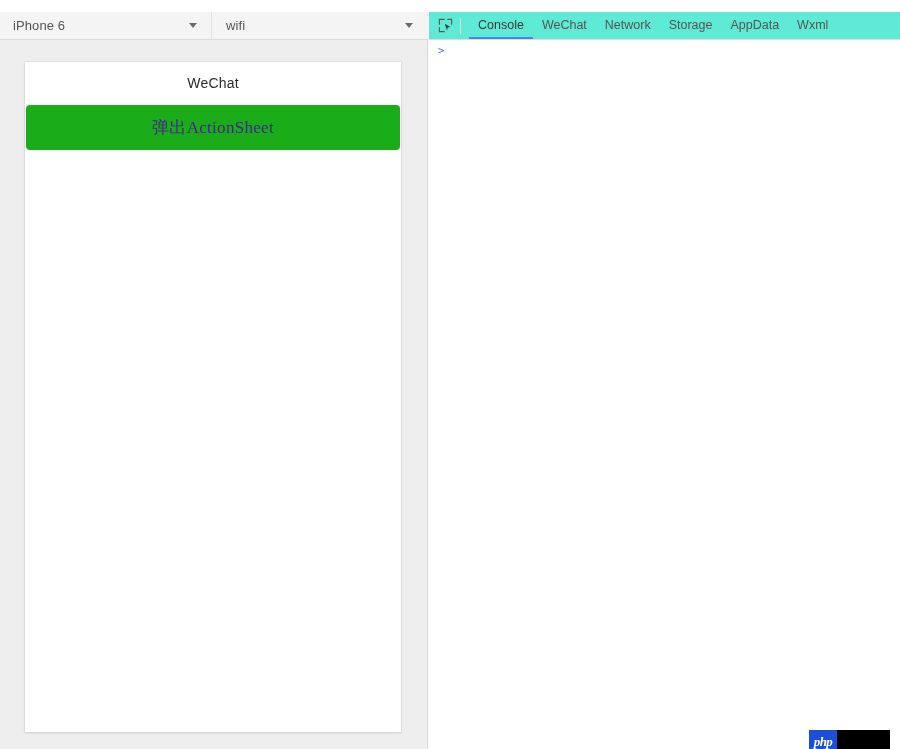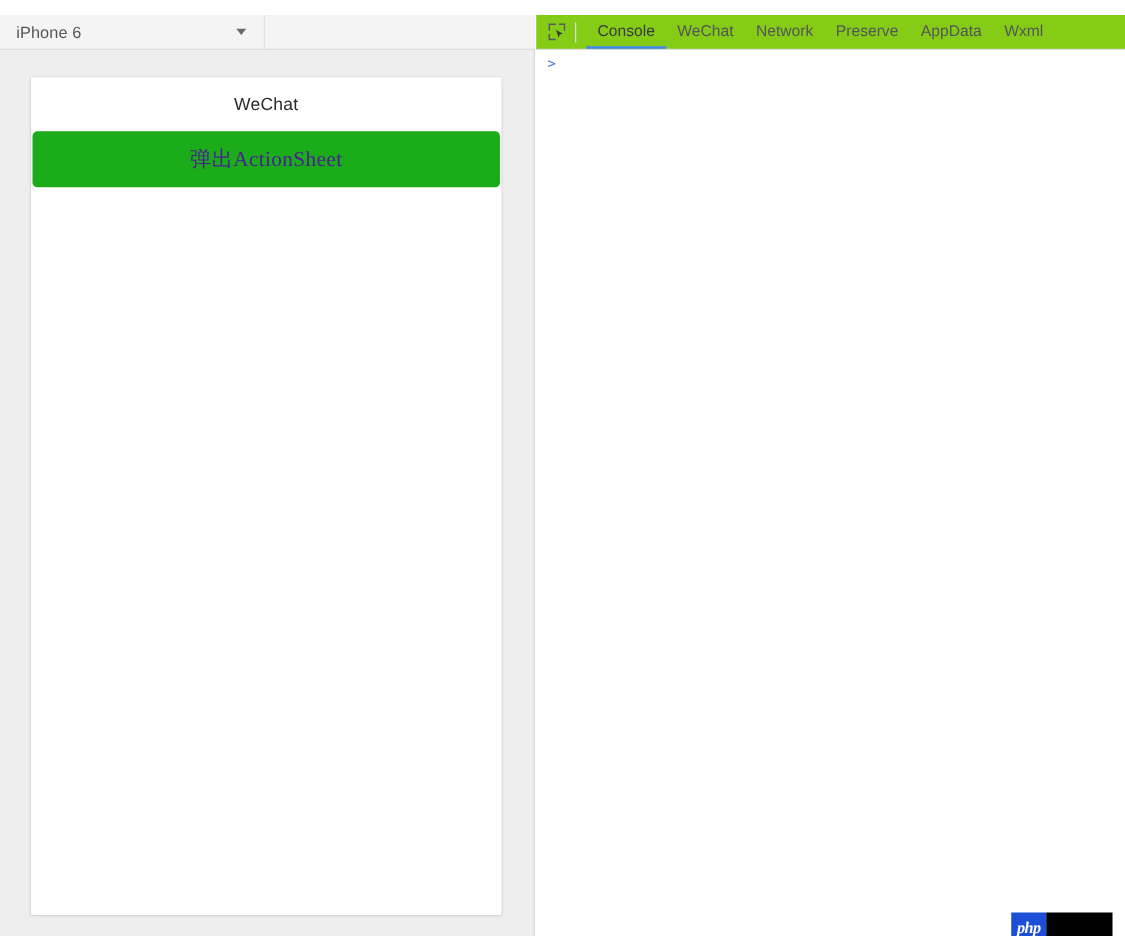--- a/index.html
+++ b/index.html
@@ -131,21 +131,21 @@
     height: 749px;
     background: #ffffff;
   }
 
   #dt-tabbar {
     position: relative;
     height: 27px;
     border-bottom: 1px solid #dcdcdc;
     display: flex;
     align-items: center;
-    background: #84cc16;
+    background: #5eead4;
   }
 
   #inspect-btn {
     width: 26px;
     height: 26px;
     display: flex;
     align-items: center;
     justify-content: center;
     margin-left: 3px;
     cursor: pointer;
@@ -288,20 +288,24 @@
 
 <div id="app">
 
   <div id="simulator-pane">
 
     <div id="sim-toolbar">
       <div class="sim-select device">
         <span class="sim-select-label">iPhone 6</span>
         <span class="caret"></span>
       </div>
+      <div class="sim-select network">
+        <span class="sim-select-label">wifi</span>
+        <span class="caret"></span>
+      </div>
     </div>
 
     <div id="phone-screen">
       <div id="wechat-titlebar">
         <span id="wechat-title">WeChat</span>
       </div>
       <button id="actionsheet-button">弹出ActionSheet</button>
       <div id="phone-body"></div>
     </div>
 
@@ -321,21 +325,21 @@
       <div class="dt-tab active">
         <span>Console</span>
       </div>
       <div class="dt-tab">
         <span>WeChat</span>
       </div>
       <div class="dt-tab">
         <span>Network</span>
       </div>
       <div class="dt-tab">
-        <span>Preserve</span>
+        <span>Storage</span>
       </div>
       <div class="dt-tab">
         <span>AppData</span>
       </div>
       <div class="dt-tab">
         <span>Wxml</span>
       </div>
     </div>
 
 

